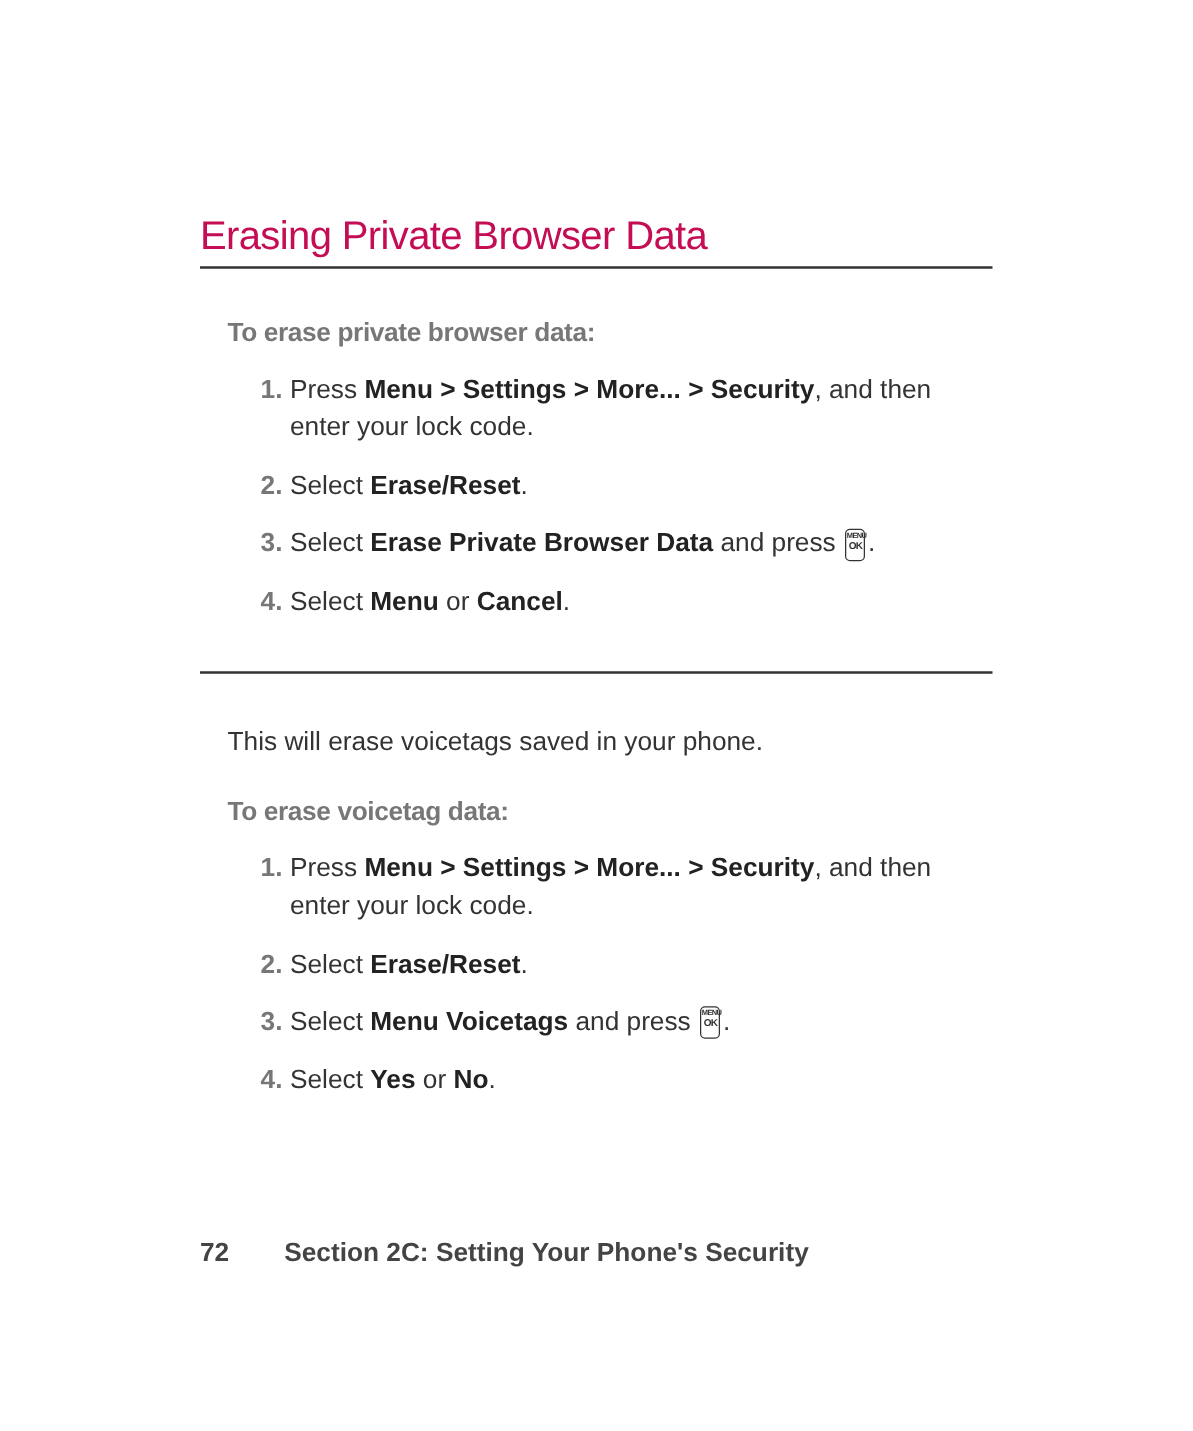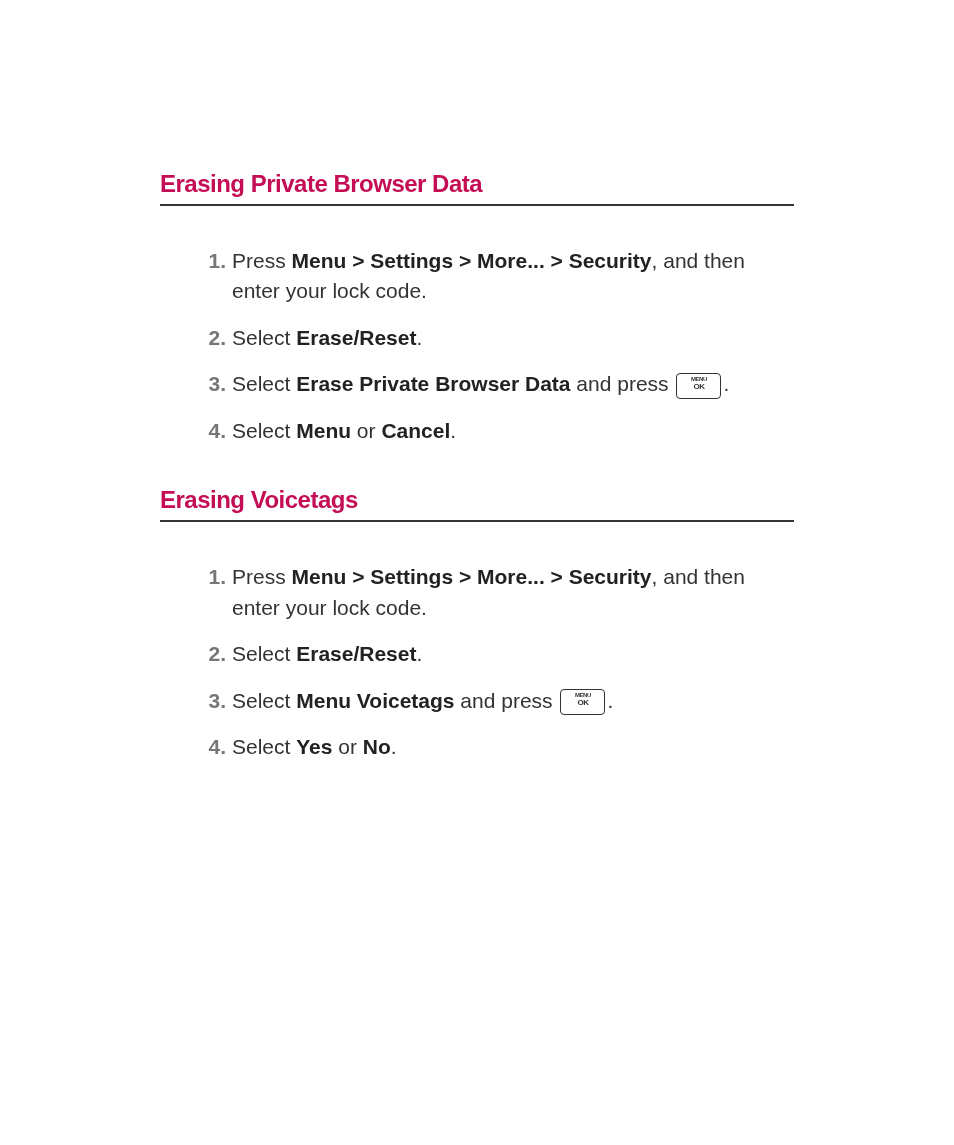--- a/index.html
+++ b/index.html
@@ -13,22 +13,22 @@
   }
   .page {
     position: relative;
     width: 954px;
     height: 1145px;
     box-sizing: border-box;
     padding: 170px 160px 0 160px;
   }
   h1.section-heading {
     color: #c40d54;
-    font-weight: 700;
-    font-size: 24px;
+    font-weight: 400;
+    font-size: 32px;
     margin: 0 0 6px 0;
     letter-spacing: -0.5px;
   }
   .heading-rule {
     border: 0;
     border-top: 2px solid #333333;
     margin: 0 0 40px 0;
   }
   .body-text {
     font-size: 21px;
@@ -65,21 +65,21 @@
     font-weight: 700;
     color: #777777;
     font-size: 21px;
     width: 40px;
     text-align: right;
   }
   b { font-weight: 700; color: #222222; }
   .menu-ok-key {
     display: inline-block;
     vertical-align: middle;
-    width: 45px;
+    width: 16px;
     height: 26px;
     border: 1.5px solid #333333;
     border-radius: 4px;
     position: relative;
     margin: 0 2px;
     box-sizing: border-box;
     text-align: center;
     line-height: 1;
     padding-top: 2px;
     font-family: Arial, sans-serif;
@@ -112,50 +112,55 @@
 </style>
 </head>
 <body>
 
 <div class="page">
 
   <h1 class="section-heading">Erasing Private Browser Data</h1>
   <hr class="heading-rule">
 
 
+  <p class="subheading">To erase private browser data:</p>
 
   <ol class="steps">
     <li>
       <span>Press </span><b>Menu &gt; Settings &gt; More... &gt; Security</b><span>, and then enter your lock code.</span>
     </li>
     <li>
       <span>Select </span><b>Erase/Reset</b><span>.</span>
     </li>
     <li>
       <span>Select </span><b>Erase Private Browser Data</b><span> and press </span><span class="menu-ok-key"><span class="top">MENU</span><span class="bot">OK</span></span><span>.</span>
     </li>
     <li>
       <span>Select </span><b>Menu</b><span> or </span><b>Cancel</b><span>.</span>
     </li>
   </ol>
 
-  <h1 class="section-heading sect2">Erasing Voicetags</h1>
   <hr class="heading-rule">
 
+  <p class="body-text">This will erase voicetags saved in your phone.</p>
 
+  <p class="subheading">To erase voicetag data:</p>
 
   <ol class="steps">
     <li>
       <span>Press </span><b>Menu &gt; Settings &gt; More... &gt; Security</b><span>, and then enter your lock code.</span>
     </li>
     <li>
       <span>Select </span><b>Erase/Reset</b><span>.</span>
     </li>
     <li>
       <span>Select </span><b>Menu Voicetags</b><span> and press </span><span class="menu-ok-key"><span class="top">MENU</span><span class="bot">OK</span></span><span>.</span>
     </li>
     <li>
       <span>Select </span><b>Yes</b><span> or </span><b>No</b><span>.</span>
     </li>
   </ol>
 
+  <div class="footer">
+    <span class="page-num">72</span><span>Section 2C: Setting Your Phone's Security</span>
+  </div>
 
 </div>
 
 </body></html>

